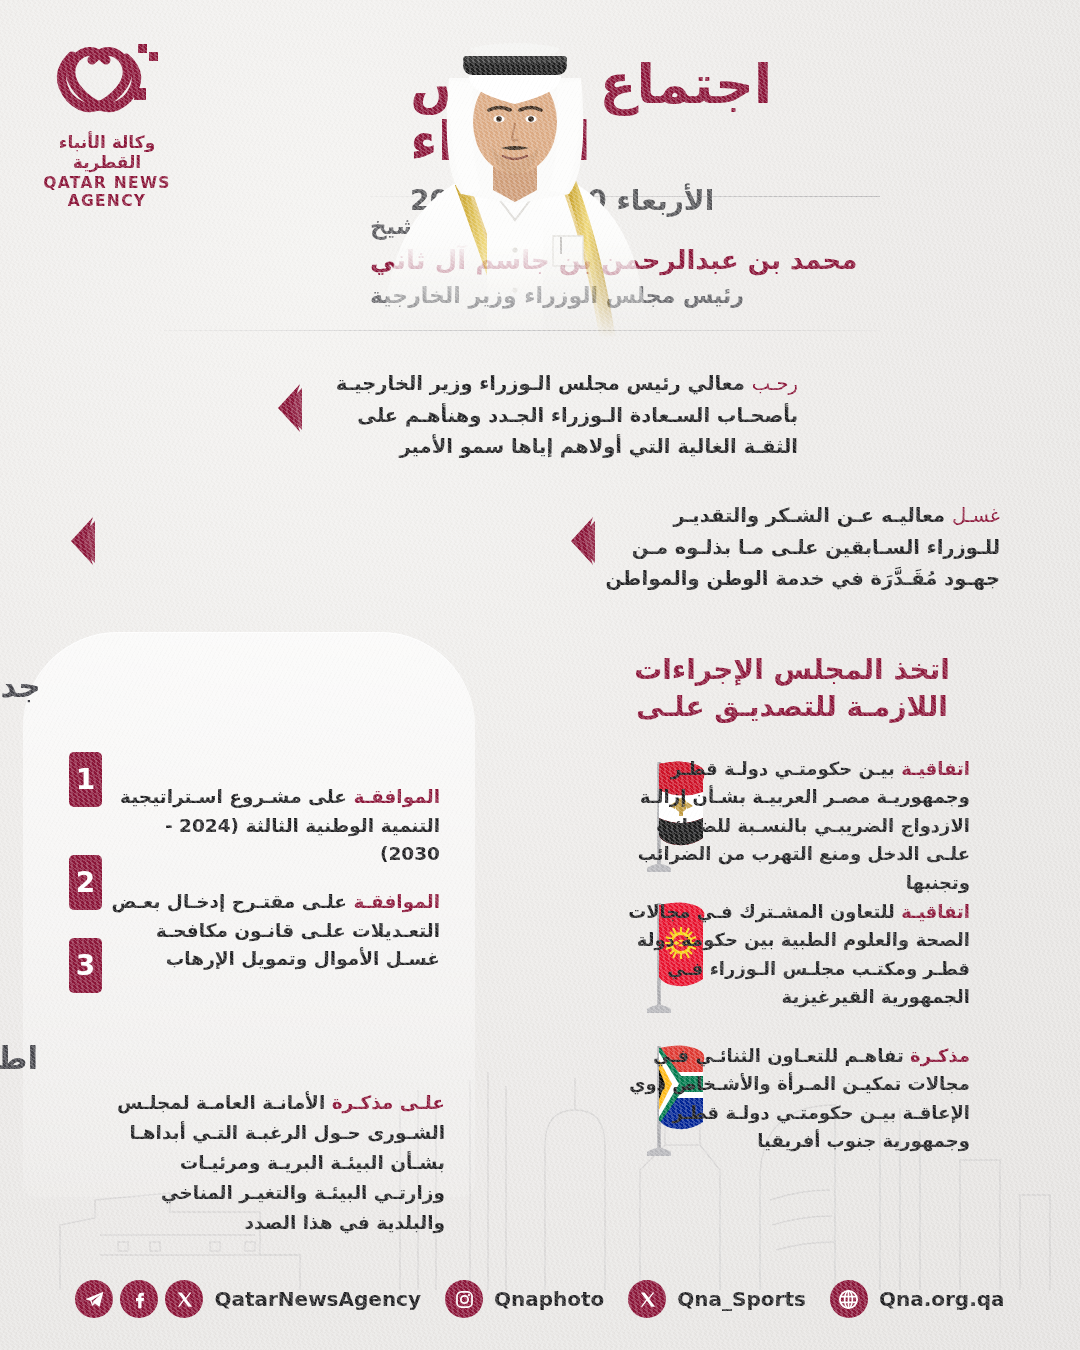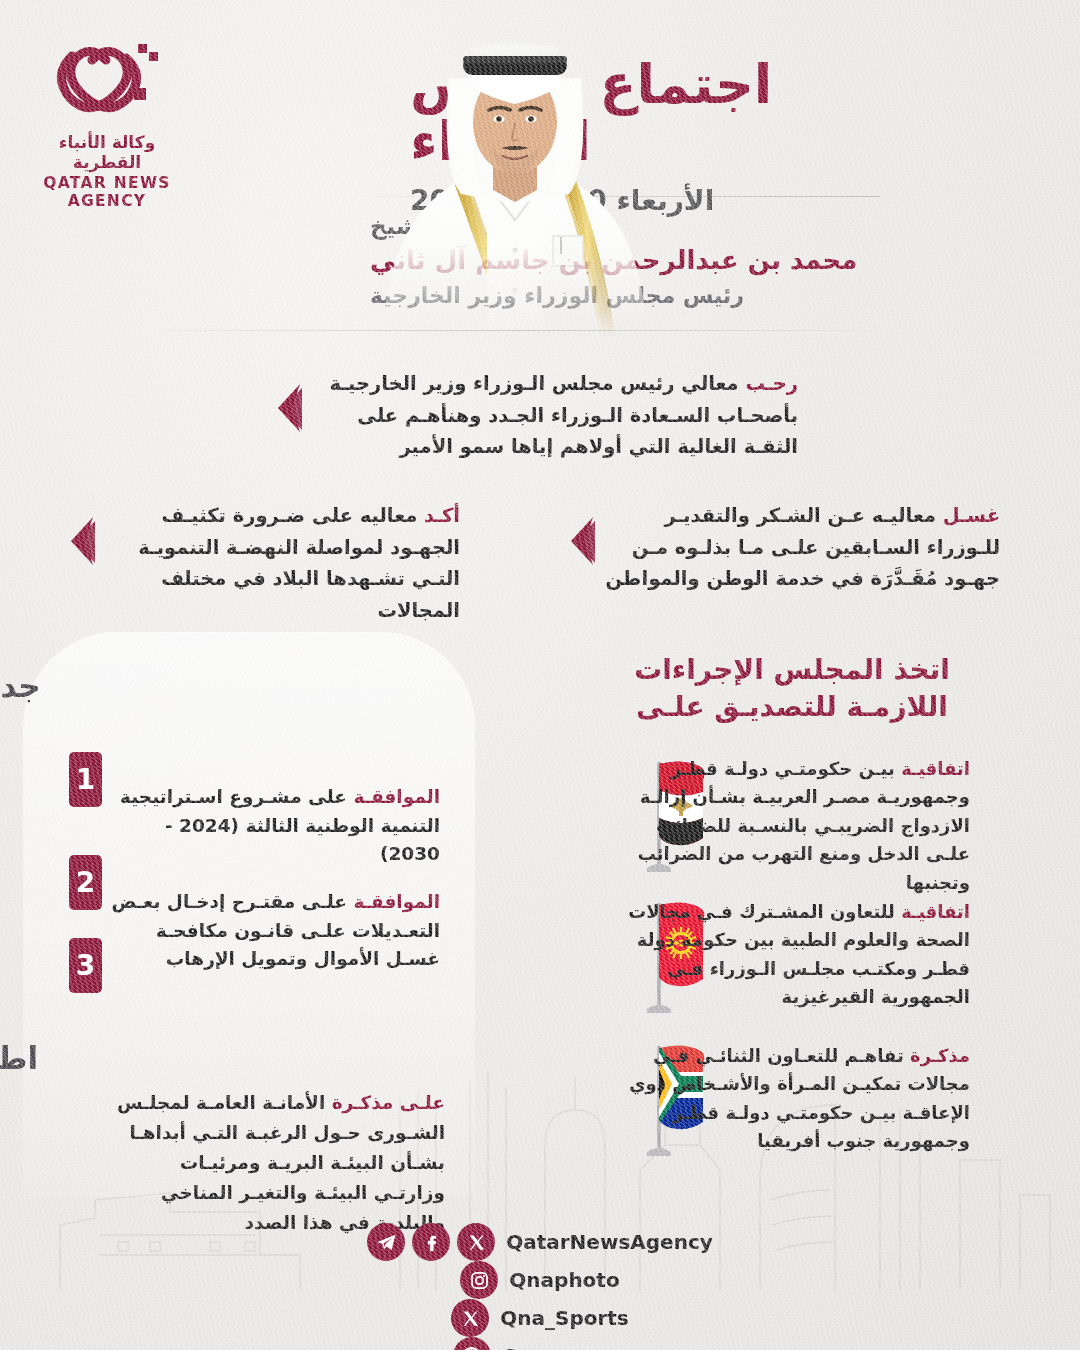--- a/index.html
+++ b/index.html
@@ -110,21 +110,21 @@
   
   .stmt {
     position: absolute;
     direction: rtl;
     text-align: right;
     font-size: 19.5px;
     line-height: 1.62;
     color: #1f1f21;
     font-weight: 600;
   }
-  .stmt b { color: #8B1538; font-weight: 700; }
+  .stmt b { color: #8B1538; font-weight: 400; }
 
   .chev { position: absolute; width: 30px; height: 52px; }
 
   #stmt-top { right: 282px; top: 368px; width: 490px; }
   #chev-top { right: 778px; top: 382px; }
 
   #stmt-r { right: 620px; top: 500px; width: 355px; }
   #chev-r { right: 985px; top: 515px; }
 
   #stmt-l { right: 80px; top: 500px; width: 395px; }
@@ -253,21 +253,20 @@
   .footer {
     position: absolute;
     left: 0; right: 0;
     bottom: 22px;
     height: 58px;
     display: flex;
     align-items: center;
     justify-content: center;
     gap: 0;
     direction: ltr;
-    flex-direction: column;
   }
   .sgroup { display: flex; align-items: center; gap: 7px; margin: 0 12px; }
   .sicon {
     width: 38px; height: 38px;
     border-radius: 50%;
     background: #8B1538;
     display: flex; align-items: center; justify-content: center;
     color: #fff;
   }
   .shandle { font-size: 20px; font-weight: 600; color: #1f1f21; margin-left: 4px; }
@@ -404,23 +403,20 @@
     <path d="M30 6 L10 27 L30 48 Z" fill="#8B1538" opacity=".9"></path>
   </svg>
   <div class="stmt" id="stmt-top">
     <b>رحـب</b><span> معالي رئيس مجلس الـوزراء وزير الخارجيـة بأصحـاب السـعادة الـوزراء الجـدد وهنأهـم على الثقـة الغالية التي أولاهم إياها سمو الأمير</span>
   </div>
 
   <svg class="chev" id="chev-r" viewBox="0 0 30 52">
     <path d="M28 2 L6 26 L28 50 L20 26 Z" fill="#8B1538"></path>
     <path d="M30 6 L10 27 L30 48 Z" fill="#8B1538" opacity=".9"></path>
   </svg>
-  <div class="stmt" id="stmt-r">
-    <b>أكـد</b><span> معاليه على ضـرورة تكثيـف الجهـود لمواصلة النهضـة التنمويـة التـي تشـهدها البلاد في مختلف المجالات</span>
-  </div>
 
   <svg class="chev" id="chev-l" viewBox="0 0 30 52">
     <path d="M28 2 L6 26 L28 50 L20 26 Z" fill="#8B1538"></path>
     <path d="M30 6 L10 27 L30 48 Z" fill="#8B1538" opacity=".9"></path>
   </svg>
   <div class="stmt" id="stmt-l">
     <b>غسـل</b><span> معاليـه عـن الشـكر والتقديـر للـوزراء السـابقين علـى مـا بذلـوه مـن جهـود مُقَـدَّرَة في خدمة الوطن والمواطن</span>
   </div>
 
   <div class="agenda-card"></div>

